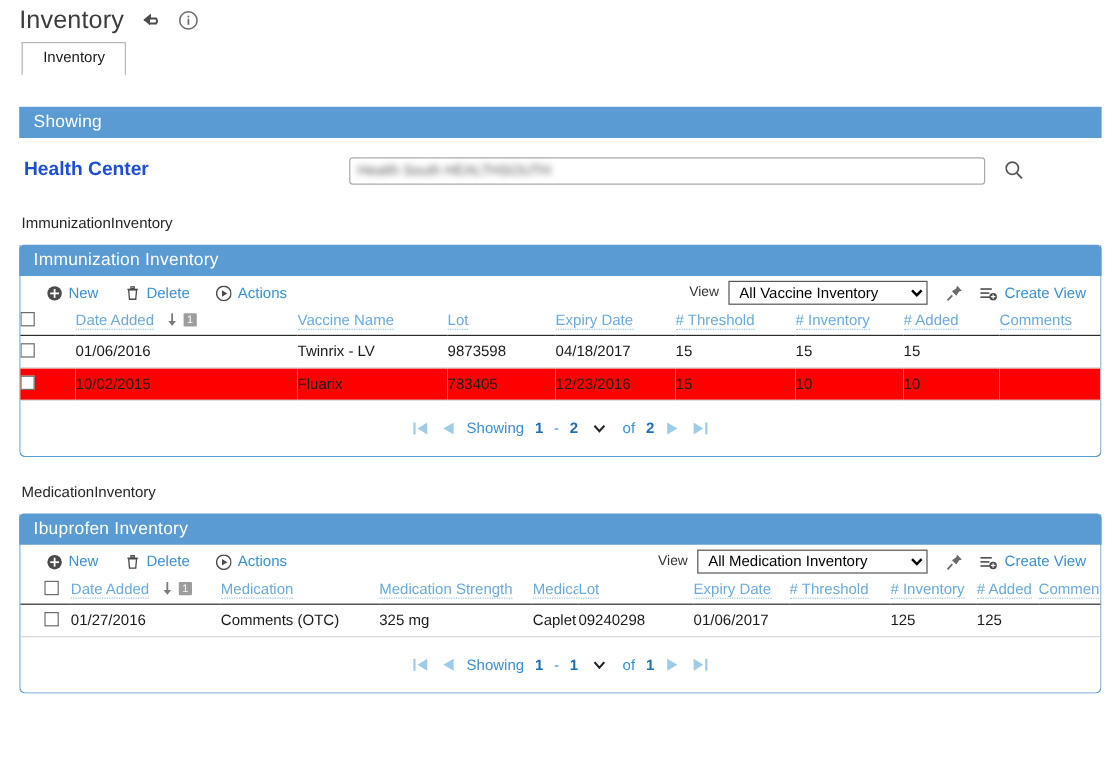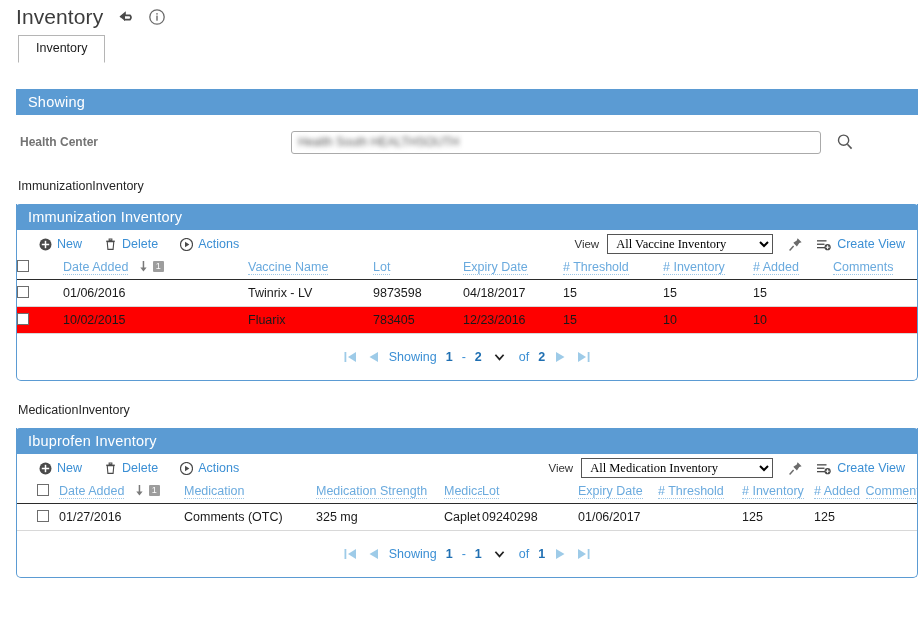--- a/index.html
+++ b/index.html
@@ -64,23 +64,23 @@
 
   
   .details-wrap { margin: 27px 4px 0 16px; }
   .details-body {
     display: flex;
     align-items: center;
     padding: 12px 0 0 0;
     height: 42px;
   }
   .field-label {
-    font-size: 12px;
+    font-size: 16px;
     font-weight: bold;
-    color: #737373;
+    color: #1d4ed8;
     width: 275px;
     padding-left: 4px;
   }
   .field-input {
     width: 530px;
     height: 23px;
     border: 1px solid #aaaaaa;
     border-radius: 3px;
     background: #fff;
     font-size: 12px;
@@ -132,21 +132,21 @@
     cursor: pointer;
     white-space: nowrap;
   }
   .tool .lbl { font-size: 12.5px; }
   .spacer { flex: 1 1 auto; }
   .view-label { font-size: 11.5px; color: #333; margin-right: 8px; }
   .view-select {
     height: 20px;
     border: 1px solid #555;
     background: #fff;
-    font-family: Liberation Serif, serif;
+    font-family: Liberation Sans, sans-serif;
     font-size: 12.5px;
     color: #000;
     padding: 0 2px 0 4px;
     border-radius: 0;
   }
   .pin { margin: 0 12px 0 14px; cursor: pointer; display: flex; align-items: center; }
   .createview { display: flex; align-items: flex-end; gap: 6px; color: #3b8fd4; cursor: pointer; margin-right: 6px; }
 
   
   table.grid {

